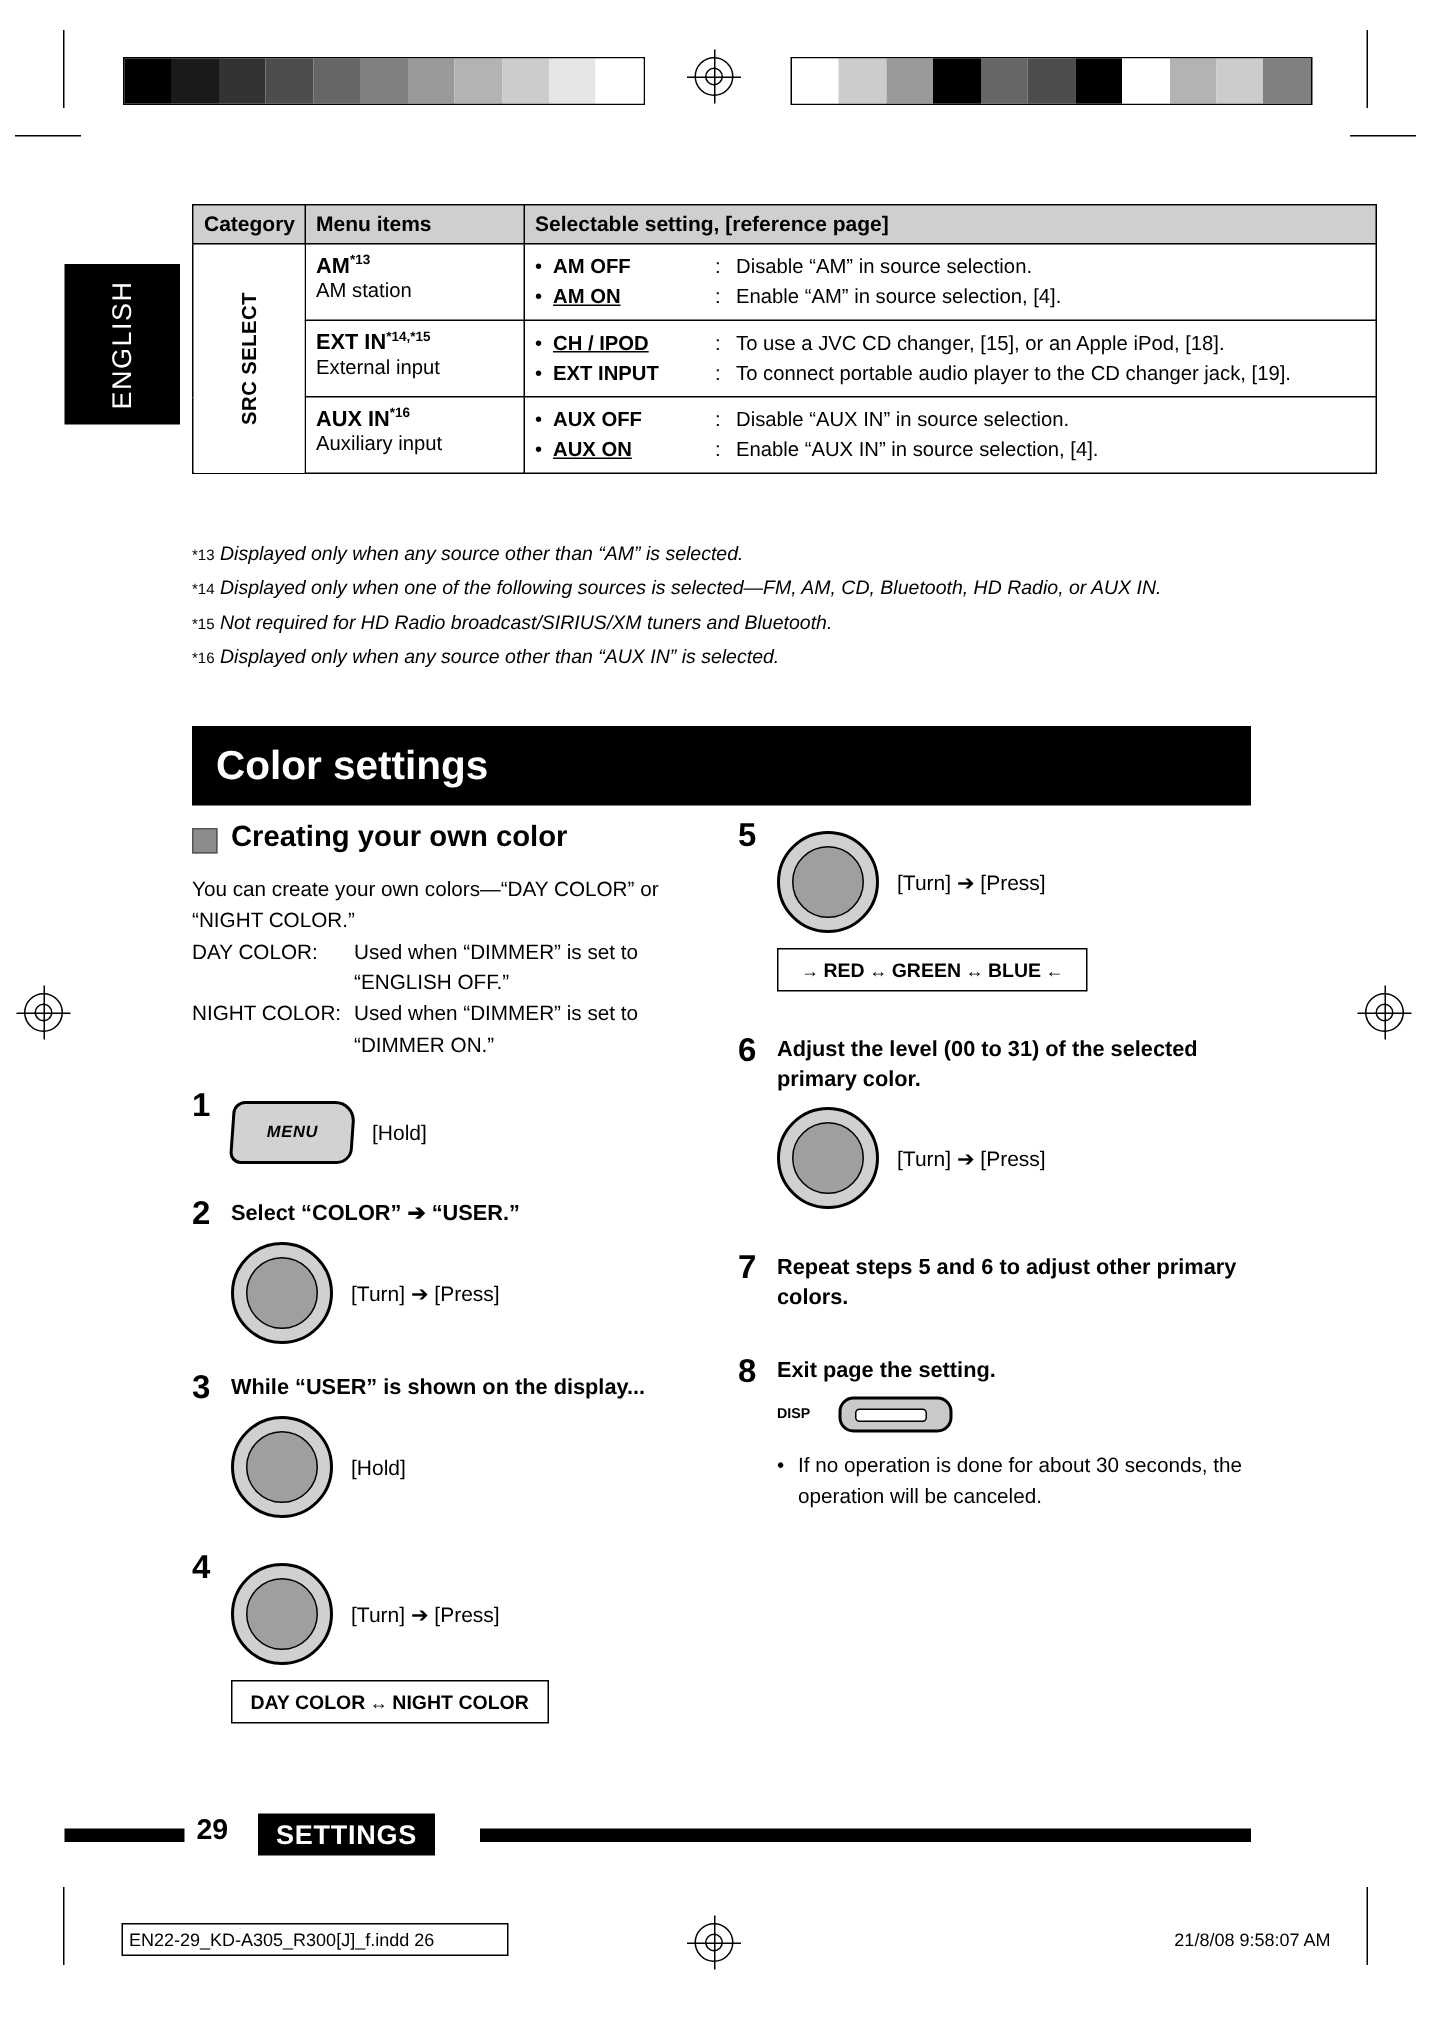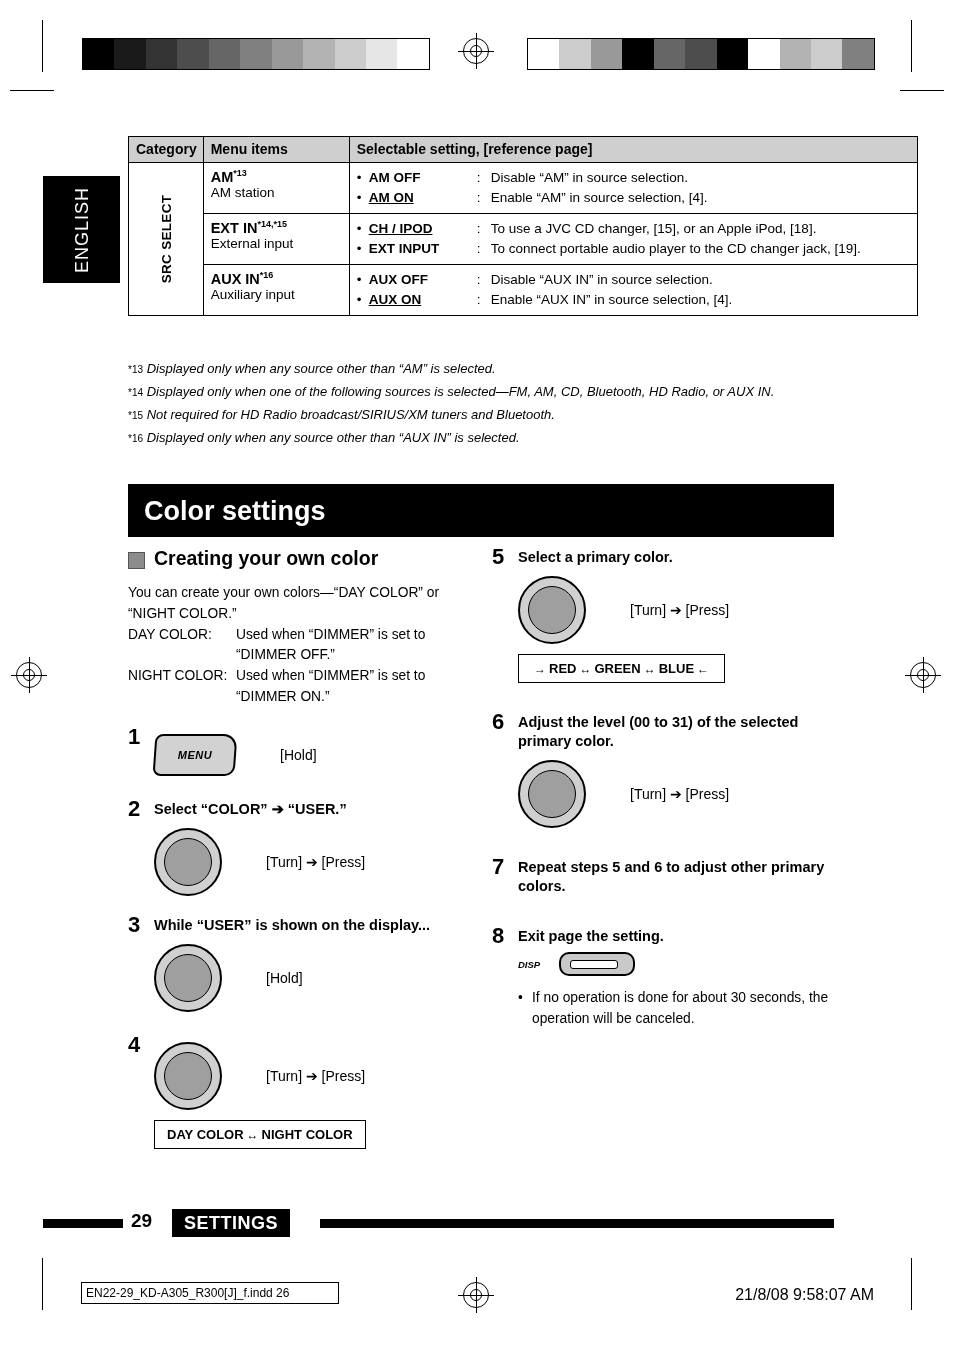--- a/index.html
+++ b/index.html
@@ -223,21 +223,20 @@
     font-weight: bold;
     line-height: 1.35;
     padding-top: 2px;
   }
 
   
   .knob-row {
     display: flex;
     align-items: center;
     margin-top: 8px;
-    gap: 32px;
   }
   .knob {
     width: 68px; height: 68px;
     border-radius: 50%;
     background: #d0d0d0;
     border: 2.5px solid #000;
     box-sizing: border-box;
     position: relative;
     flex: 0 0 68px;
   }
@@ -279,21 +278,20 @@
 
   
   .dispbtn {
     display: flex;
     align-items: center;
     margin-top: 6px;
   }
   .dispbtn .lbl {
     font-size: 9.5px;
     font-weight: bold;
-    font-style: italic;
     margin-right: 19px;
   }
   .dispbtn .pill {
     width: 72px; height: 20px;
     border-radius: 10px;
     background: #c9c9c9;
     border: 2px solid #000;
     position: relative;
   }
   .dispbtn .pill:after {
@@ -366,22 +364,22 @@
     border: 1px solid #000;
     box-sizing: border-box;
   }
   .imprint-left {
     position: absolute;
     left: 86px; top: 1286px;
     font-size: 12px;
   }
   .imprint-right {
     position: absolute;
-    right: 80px; top: 1286px;
-    font-size: 16px;
+    right: 67px; top: 1286px;
+    font-size: 12px;
     text-align: right;
   }
 </style>
 </head>
 <body>
 
 <div class="page">
 
   <div class="crop-v" style="left:42px; top:20px; height:52px;"></div>
   <div class="crop-v" style="left:42px; top:1258px; height:52px;"></div>
@@ -528,21 +526,21 @@
       </div>
     </div>
 
     <div class="para">You can create your own colors—“DAY COLOR” or “NIGHT COLOR.”</div>
 
     <div class="deflist">
       <div class="row">
         <div class="k">DAY COLOR:</div>
         <div class="v">Used when “DIMMER” is set to</div>
       </div>
-      <div class="indent">“DIMMER OFF.”</div>
+      <div class="indent">“ENGLISH OFF.”</div>
       <div class="row">
         <div class="k">NIGHT COLOR:</div>
         <div class="v">Used when “DIMMER” is set to</div>
       </div>
       <div class="indent">“DIMMER ON.”</div>
     </div>
 
     <div class="step" style="margin-top:18px;">
       <div class="stepnum">1</div>
       <div class="stepbody">
@@ -589,21 +587,20 @@
         </div>
       </div>
     </div>
   </div>
 
   <div class="colR">
 
     <div class="step" style="margin-top:0;">
       <div class="stepnum">5</div>
       <div class="stepbody">
-        <div class="steptext">Select a primary color.</div>
         <div class="knob-row">
           <div class="knob"></div>
           <div class="knob-label">[Turn] ➔ [Press]</div>
         </div>
         <div class="cyclebox">
           <span class="ar">→</span><span>RED</span><span class="ar">↔</span><span>GREEN</span><span class="ar">↔</span><span>BLUE</span><span class="ar">←</span>
         </div>
       </div>
     </div>
 

